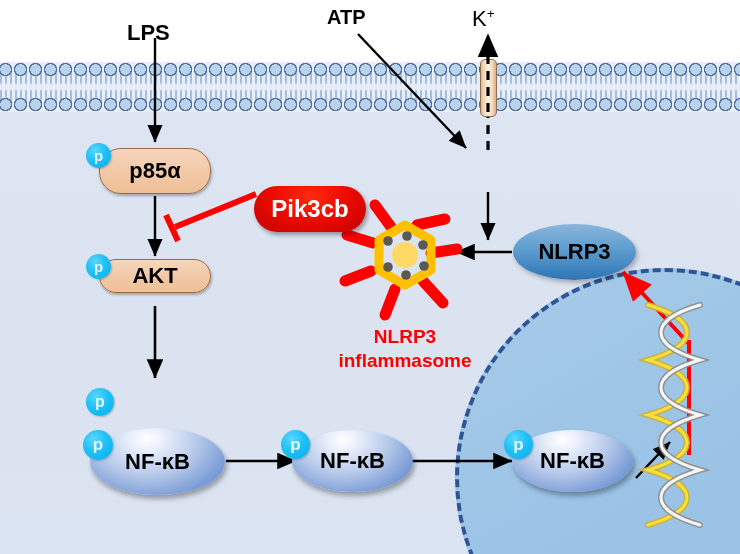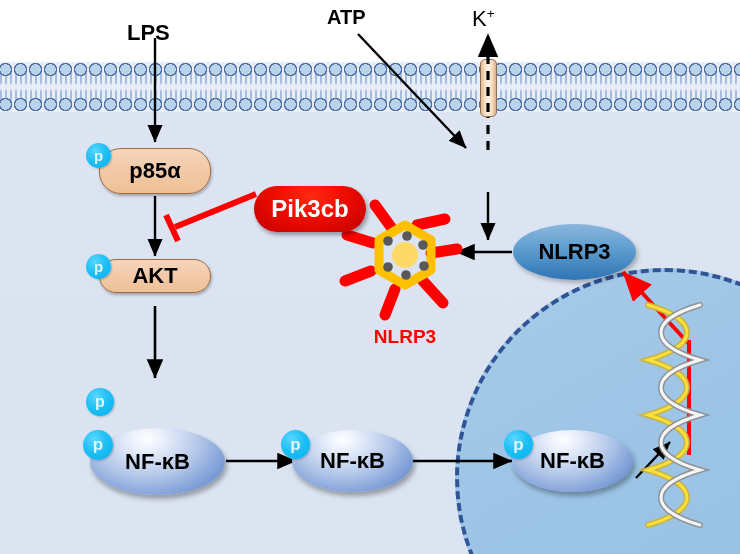--- a/index.html
+++ b/index.html
@@ -303,20 +303,21 @@
     <span>Pik3cb</span>
   </div>
 
 
   <div class="node nlrp3-ellipse" style="left:513px; top:224px; width:123px; height:56px;">
     <span>NLRP3</span>
   </div>
 
   <div class="label-red" style="left:330px; top:325px; width:150px;">
     <div>NLRP3</div>
+    <div>inflammasome</div>
   </div>
 
   <div class="p-circle" style="left:86px; top:388px; width:28px; height:28px; font-size:16px;">
     <span>p</span>
   </div>
 
   <div class="node blue-ellipse" style="left:90px; top:428px; width:135px; height:67px;">
     <span>NF-κB</span>
   </div>
   <div class="p-circle" style="left:83px; top:430px; width:30px; height:30px; font-size:17px;">

